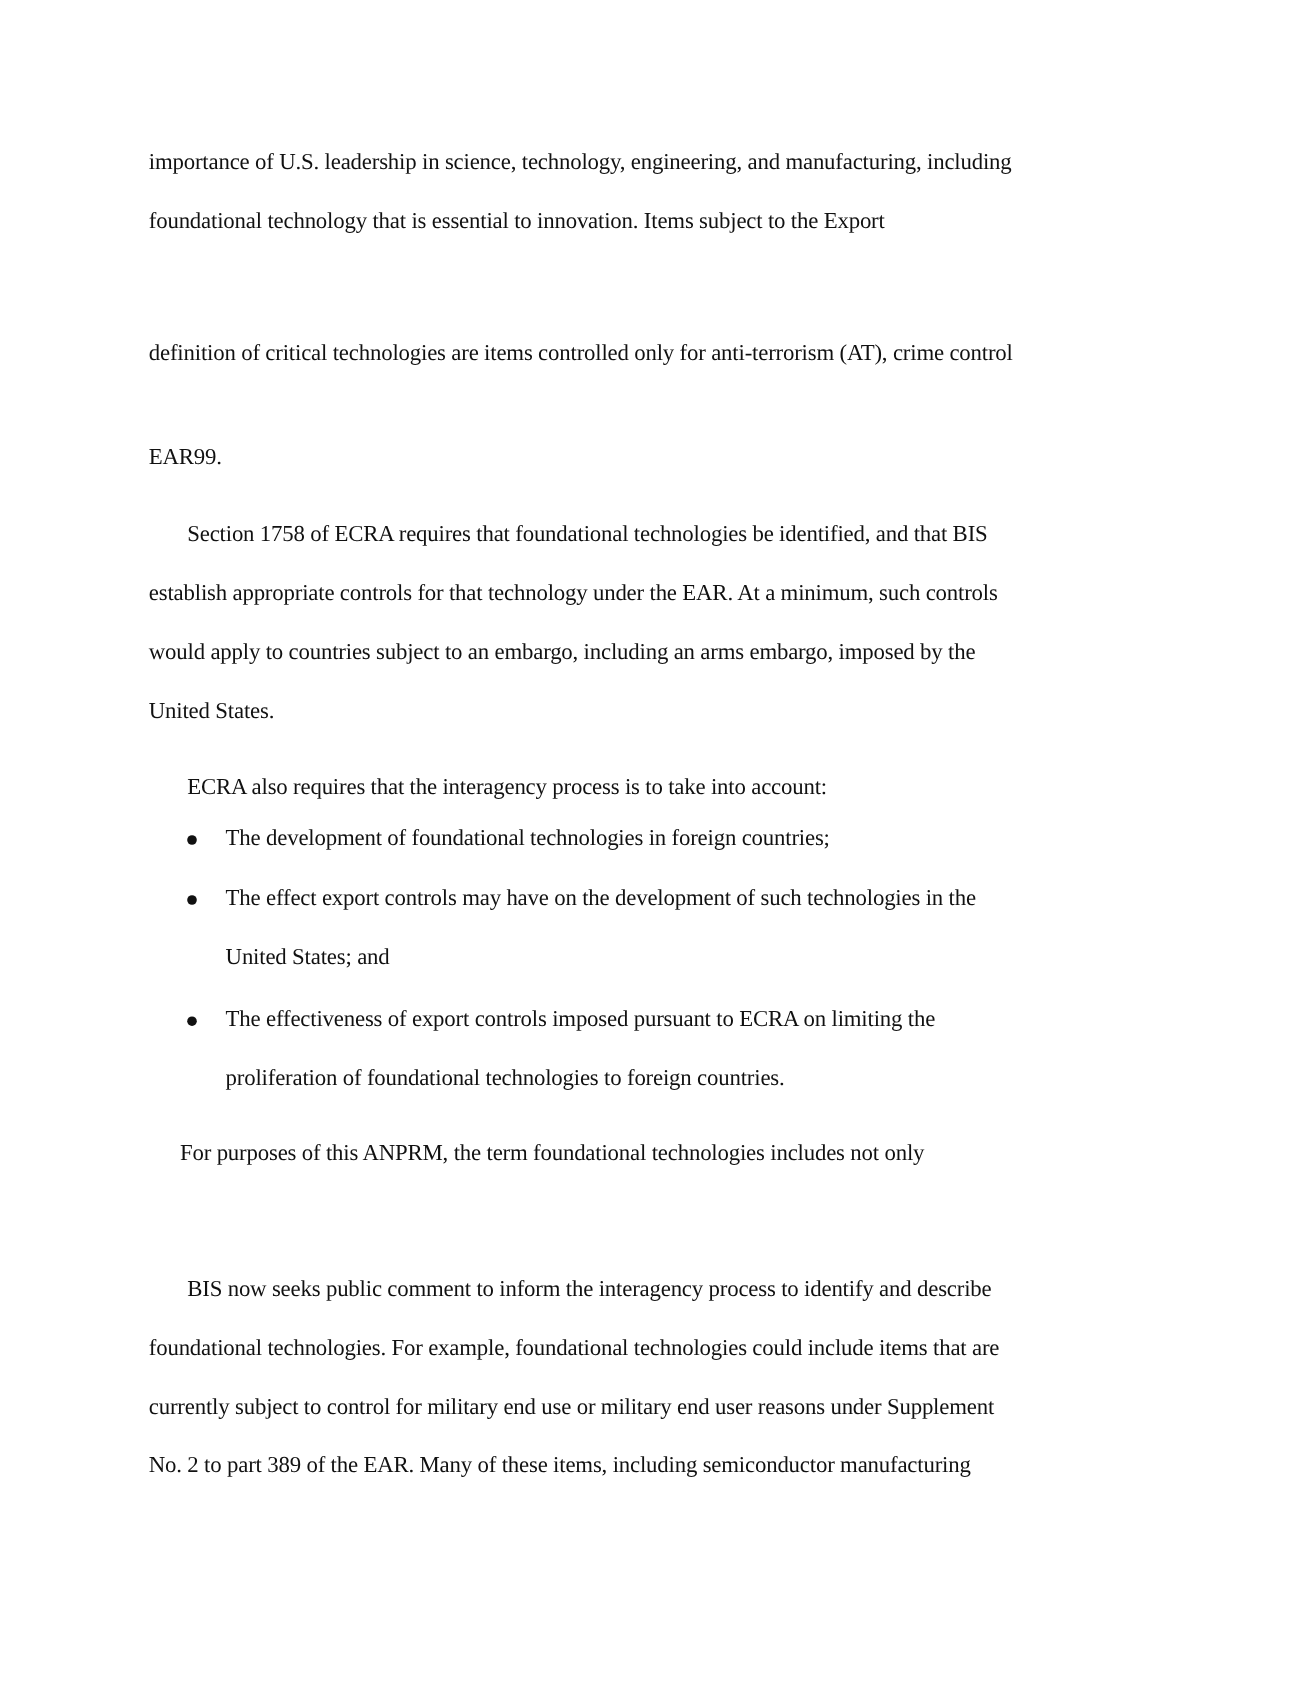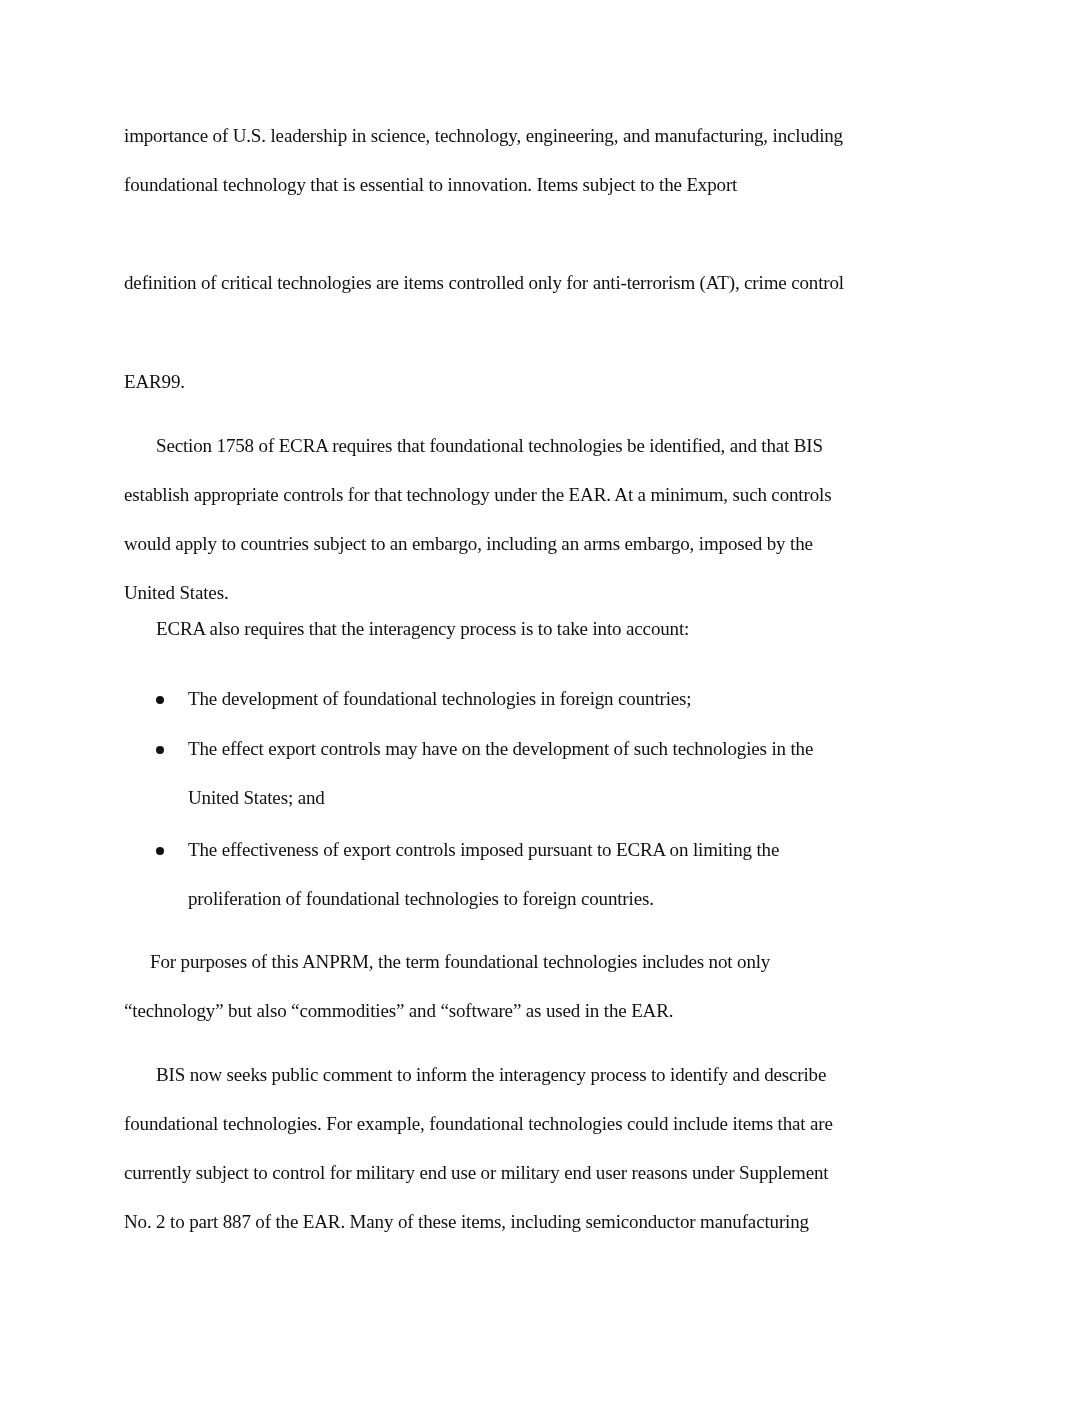--- a/index.html
+++ b/index.html
@@ -19,48 +19,47 @@
     border-radius: 50%; background: #111;
   }
 </style>
 </head>
 <body>
 
 <div class="page">
 
   <div class="line" style="top:124px">importance of U.S. leadership in science, technology, engineering, and manufacturing, including</div>
   <div class="line" style="top:173px">foundational technology that is essential to innovation.  Items subject to the Export</div>
-  <div class="line" style="top:271px">definition of critical technologies are items controlled only for anti-terrorism (AT), crime control</div>
+  <div class="line" style="top:283px">definition of critical technologies are items controlled only for anti-terrorism (AT), crime control</div>
   <div class="line" style="top:370px">EAR99.</div>
 
   <div class="line" style="top:434px;left:156px">Section 1758 of ECRA requires that foundational technologies be identified, and that BIS</div>
   <div class="line" style="top:483px">establish appropriate controls for that technology under the EAR.  At a minimum, such controls</div>
   <div class="line" style="top:532px">would apply to countries subject to an embargo, including an arms embargo, imposed by the</div>
   <div class="line" style="top:581px">United States.</div>
 
-  <div class="line" style="top:617px;left:156px">ECRA also requires that the interagency process is to take into account:</div>
+  <div class="line" style="top:645px;left:156px">ECRA also requires that the interagency process is to take into account:</div>
 
   <div>
     <div>
       <span class="bullet" style="top:696px"></span>
       <div class="line" style="top:687px;left:188px">The development of foundational technologies in foreign countries;</div>
     </div>
     <div>
       <span class="bullet" style="top:746px"></span>
       <div class="line" style="top:737px;left:188px">The effect export controls may have on the development of such technologies in the</div>
       <div class="line" style="top:786px;left:188px">United States; and</div>
     </div>
     <div>
       <span class="bullet" style="top:847px"></span>
       <div class="line" style="top:838px;left:188px">The effectiveness of export controls imposed pursuant to ECRA on limiting the</div>
       <div class="line" style="top:887px;left:188px">proliferation of foundational technologies to foreign countries.</div>
     </div>
   </div>
 
   <div class="line" style="top:950px;left:150px">For purposes of this ANPRM, the term foundational technologies includes not only</div>
-  <div class="line" style="top:999px">“technology” but also “commodities” and “software” as used in the EAR.</div>
 
   <div class="line" style="top:1112px">foundational technologies. For example, foundational technologies could include items that are</div>
   <div class="line" style="top:1063px;left:156px">BIS now seeks public comment to inform the interagency process to identify and describe</div>
   <div class="line" style="top:1161px">currently subject to control for military end use or military end user reasons under Supplement</div>
-  <div class="line" style="top:1210px">No. 2 to part 887 of the EAR.  Many of these items, including semiconductor manufacturing</div>
+  <div class="line" style="top:1210px">No. 2 to part 389 of the EAR.  Many of these items, including semiconductor manufacturing</div>
 
 </div>
 
 </body></html>

